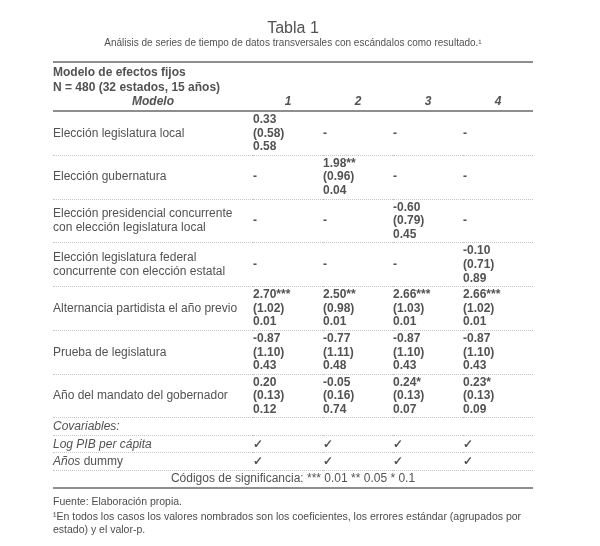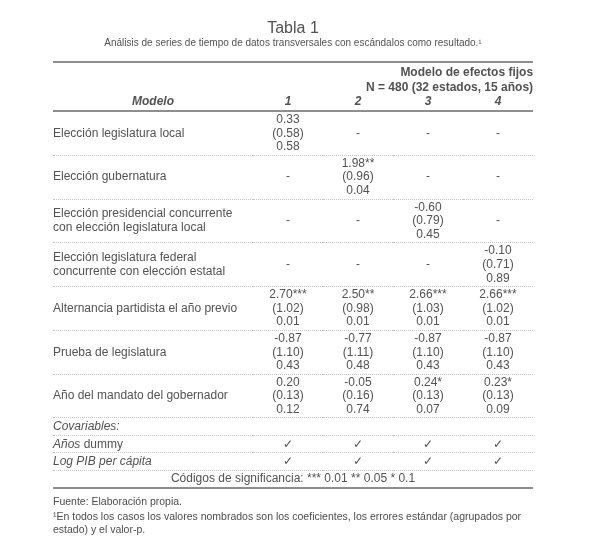--- a/index.html
+++ b/index.html
@@ -20,35 +20,35 @@
     border-collapse:collapse; table-layout:fixed;
     font-size:12px; color:#525252;
   }
   col.c-label { width:200px; }
   col.c-num   { width:70px;  }
 
   td { padding:0; }
 
   .group-cell {
     border-top:2px solid #8e8e8e;
-    text-align:right; font-weight:bold;
+    text-align:left; font-weight:bold;
     font-size:12px; line-height:14.5px;
     padding:2px 0 1px 0;
   }
   .head-row td {
     font-weight:bold; text-align:center;
     border-bottom:2px solid #8e8e8e;
     padding:0 0 2px 0; line-height:13px;font-style:italic;
   }
 
   tbody tr { border-bottom:1px dotted #c6c6c6; }
 
   .var-row td { line-height:13.6px; padding:1px 0; vertical-align:middle; }
   .label-cell { text-align:left; padding-left:4px; white-space:nowrap; }
-  .num-cell   { text-align:center; }
+  .num-cell   { text-align:left;font-weight:bold; }
 
   .stat-row td { line-height:13.5px; padding:2px 0 1px 0; vertical-align:middle; }
   .italic { font-style:italic; }
 
   .sig-row td {
     border-bottom:2px solid #8e8e8e;
     text-align:center; padding:1px 0 2px 0; line-height:13.5px;
   }
 
   .doc-footer {
@@ -139,28 +139,28 @@
           <td class="num-cell">-0.05<br>(0.16)<br>0.74</td>
           <td class="num-cell">0.24*<br>(0.13)<br>0.07</td>
           <td class="num-cell">0.23*<br>(0.13)<br>0.09</td>
         </tr>
       </tbody>
     <tbody>
       <tr class="stat-row">
         <td colspan="5" class="label-cell italic">Covariables:</td>
       </tr>
     <tr class="stat-row">
-          <td class="label-cell"><span class="italic">Años</span><span class=""> dummy</span></td>
+          <td class="label-cell"><span class="italic">Log PIB per cápita</span></td>
           <td class="num-cell">✓</td>
           <td class="num-cell">✓</td>
           <td class="num-cell">✓</td>
           <td class="num-cell">✓</td>
         </tr>
         <tr class="stat-row">
-          <td class="label-cell"><span class="italic">Log PIB per cápita</span></td>
+          <td class="label-cell"><span class="italic">Años</span><span class=""> dummy</span></td>
           <td class="num-cell">✓</td>
           <td class="num-cell">✓</td>
           <td class="num-cell">✓</td>
           <td class="num-cell">✓</td>
         </tr>
       </tbody>
     <tfoot>
       <tr class="sig-row">
         <td colspan="5">Códigos de significancia: *** 0.01 ** 0.05 * 0.1</td>
       </tr>

